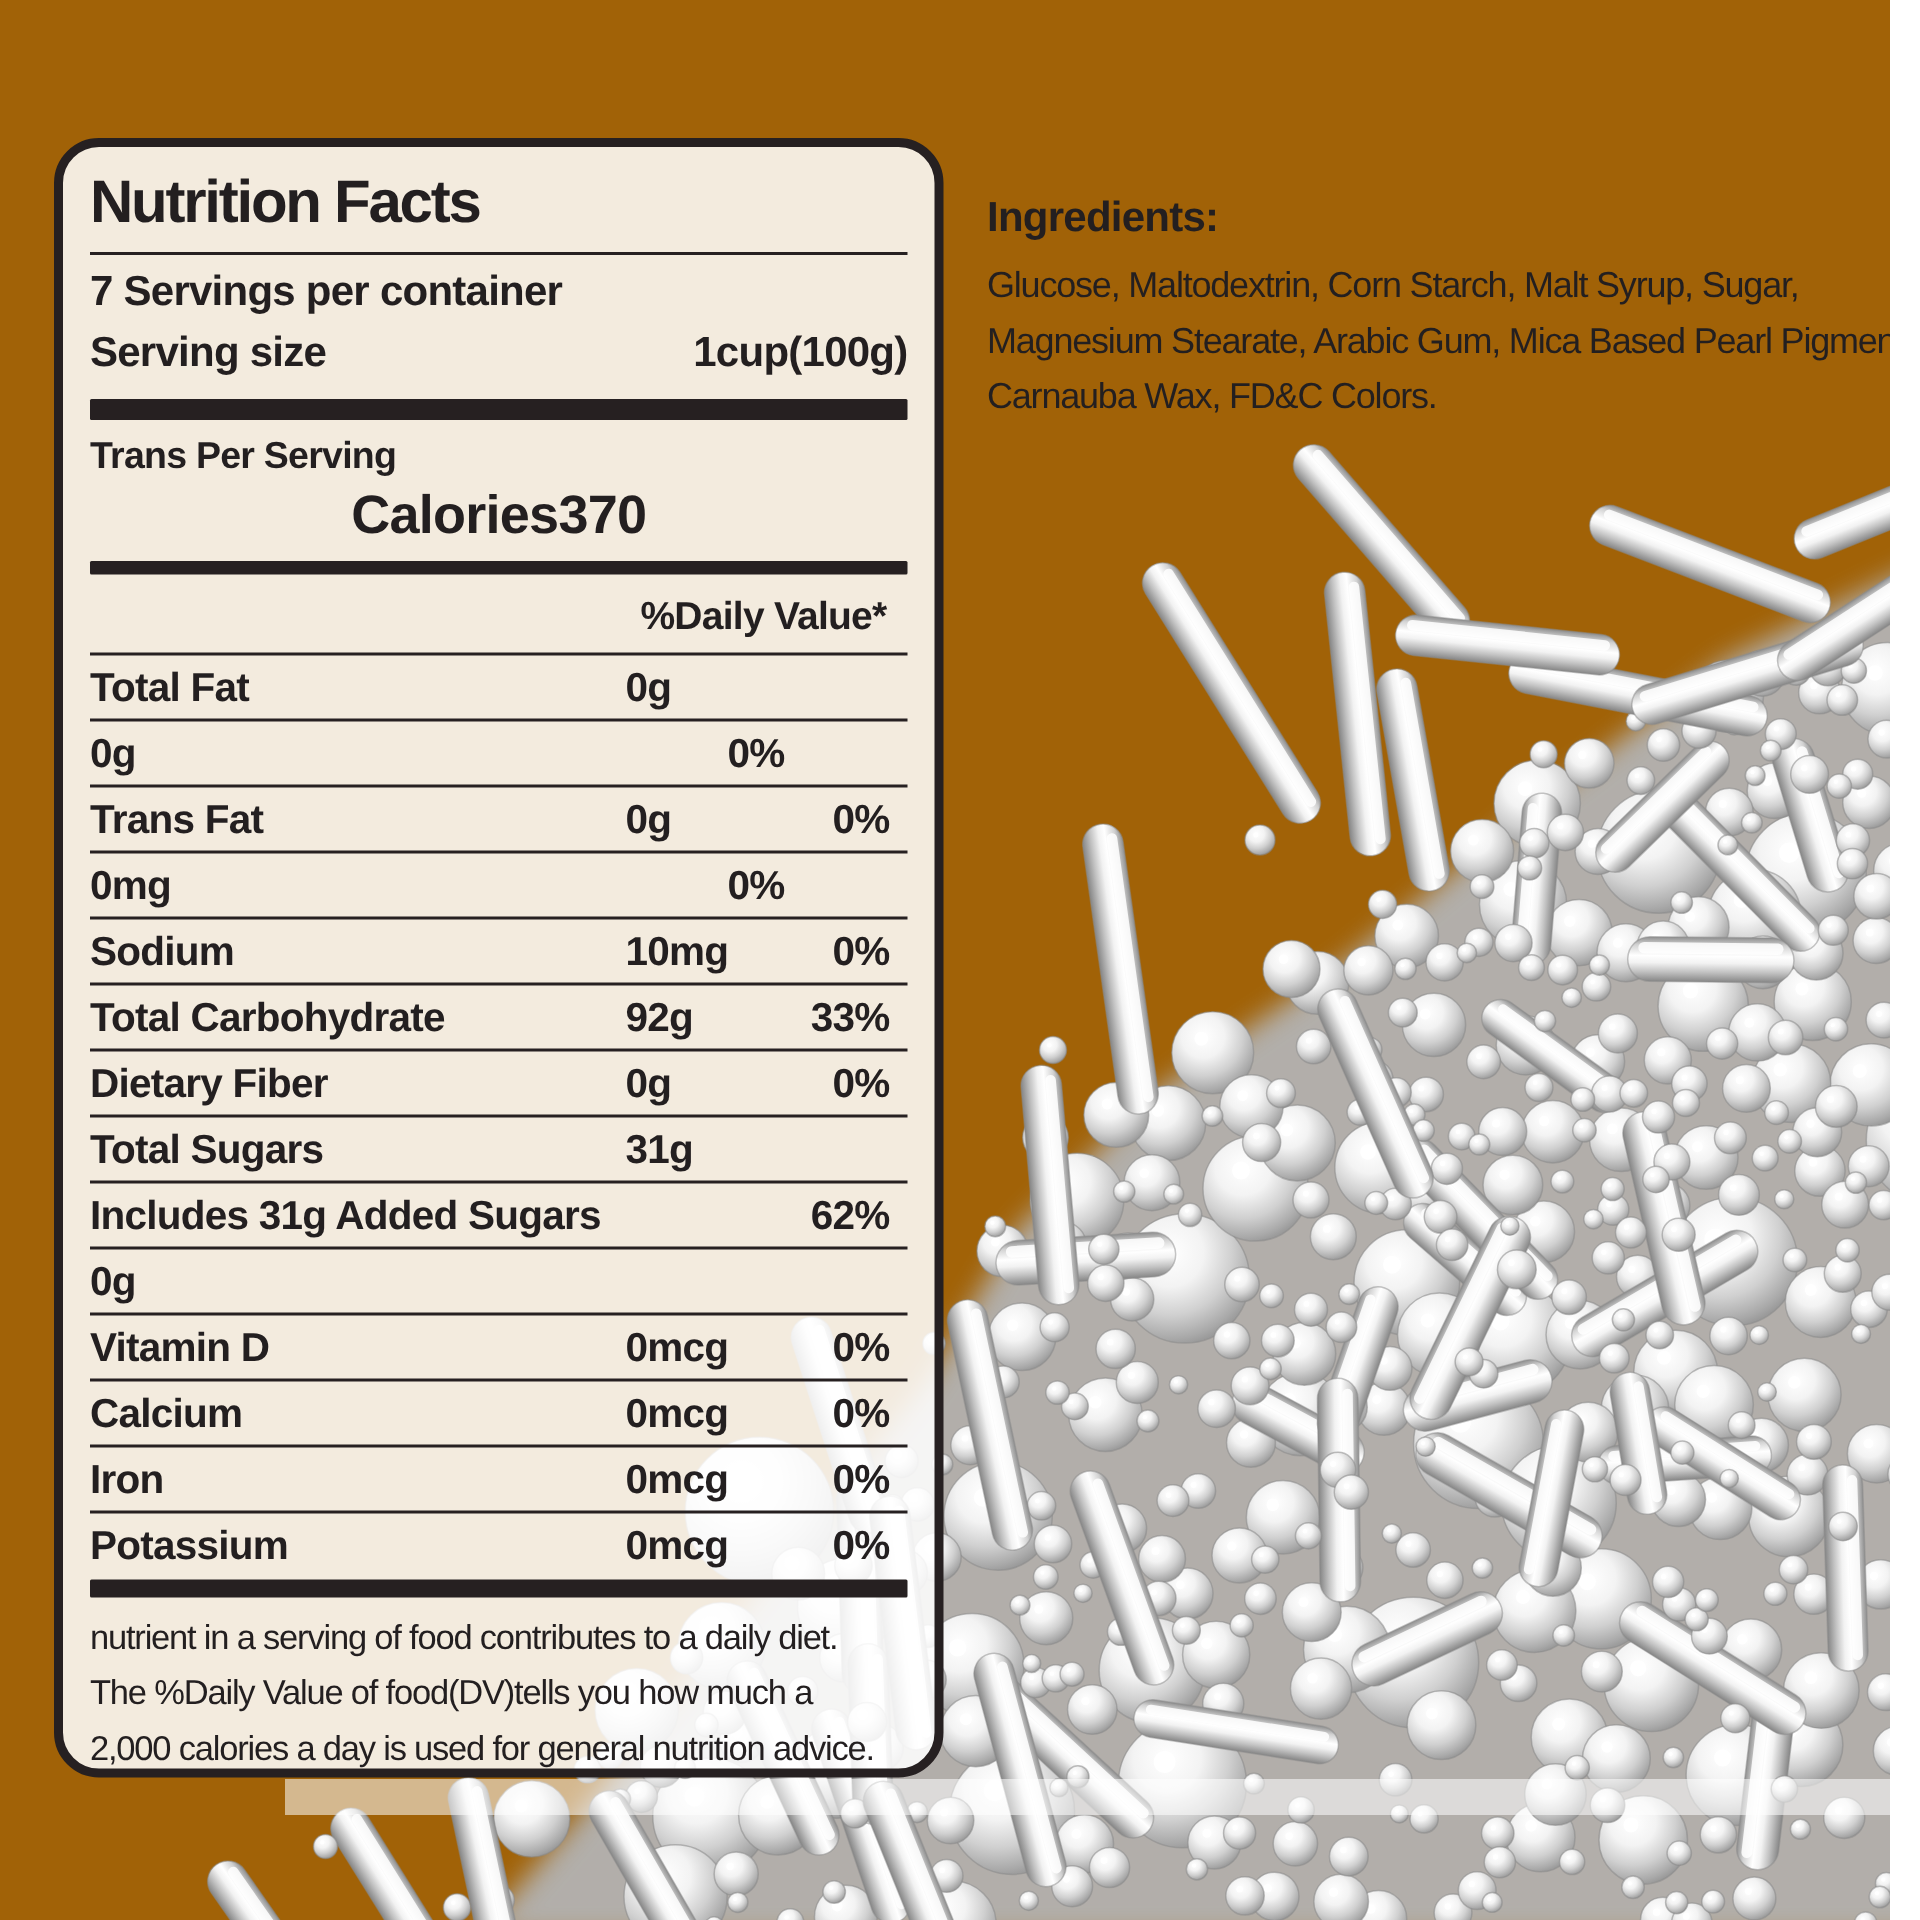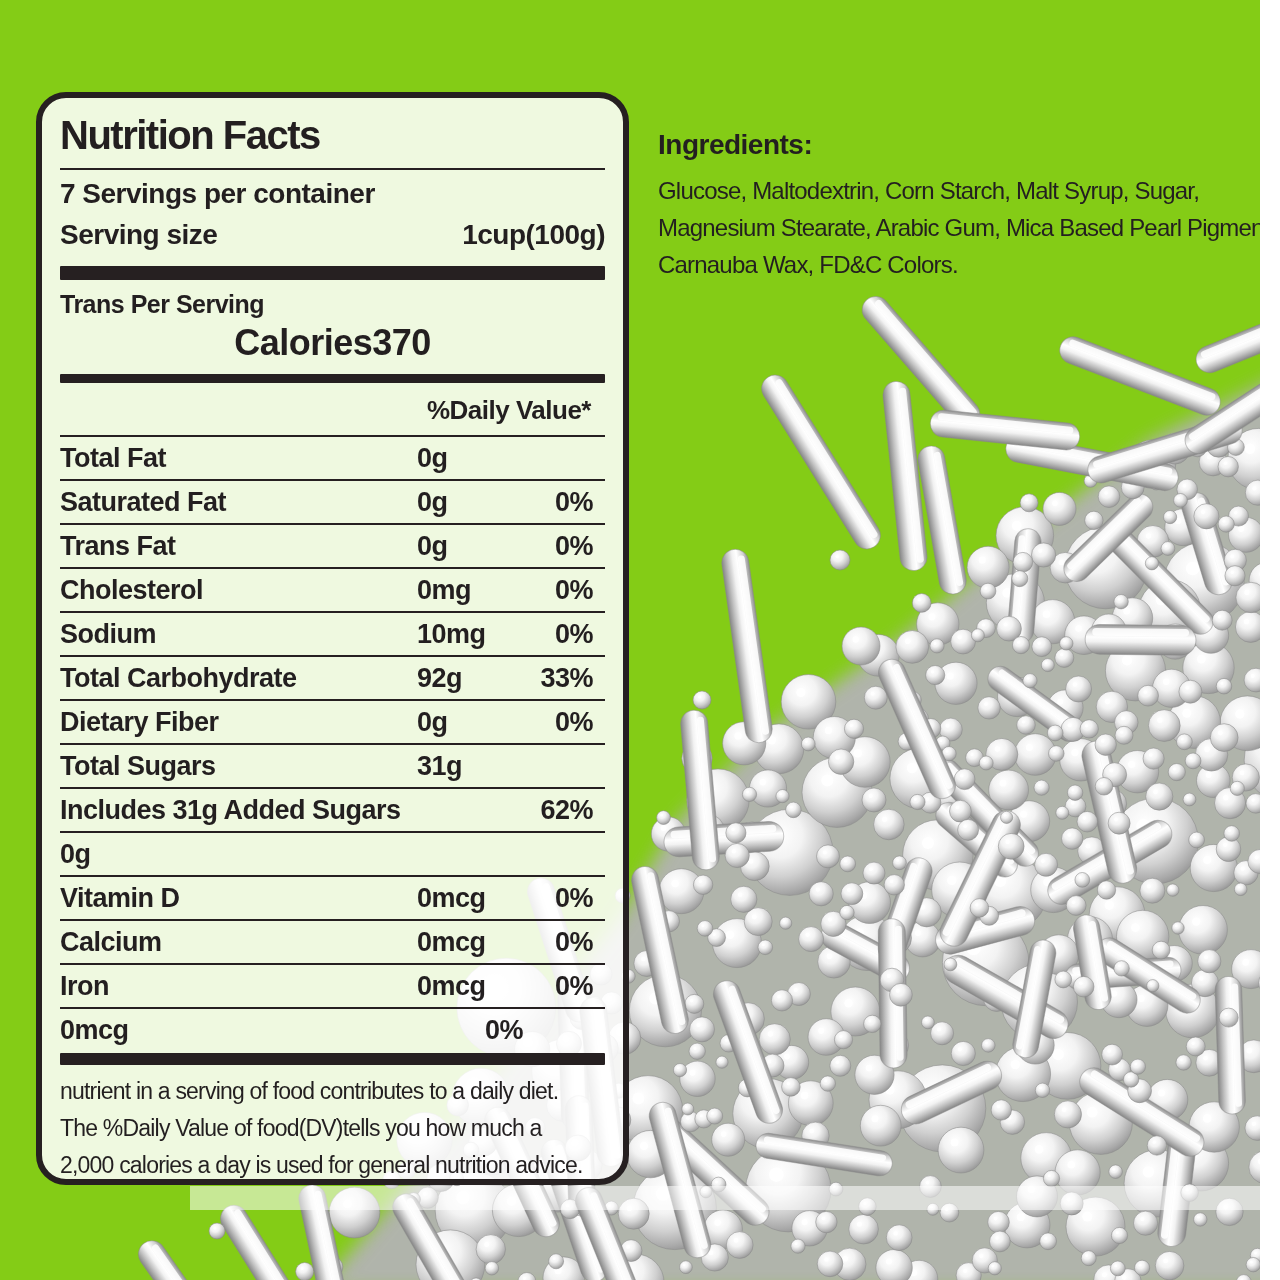--- a/index.html
+++ b/index.html
@@ -1,17 +1,17 @@
 <!DOCTYPE html>
 <html><head>
 <meta charset="utf-8">
 <style>
   html,body{margin:0;padding:0;background:#ffffff;}
   .canvas{
-    position:relative;width:1260px;height:1280px;overflow:hidden;background:#84cc16;
+    position:relative;width:1260px;height:1280px;overflow:hidden;background:#a16207;
     font-family:"Liberation Sans", sans-serif;color:#231f20;
   }
   
   #photo-svg{position:absolute;left:0;top:0;width:1280px;height:1280px;}
   
   .nf{
     position:absolute;left:36px;top:92px;width:593px;height:1093px;
     box-sizing:border-box;border:6px solid #262021;border-radius:30px;
     background:rgba(255,255,255,0.87);padding:2px 18px 0 18px;overflow:hidden;
     letter-spacing:-0.5px;
@@ -1174,31 +1174,29 @@
     </div>
     <div class="bar bar-md"></div>
     <div class="nf-dvh">%Daily Value*</div>
     <div>
         <div class="nf-row">
           <span class="nf-name">Total Fat</span>
           <span class="nf-amt">0g</span>
           <span class="nf-dv"></span>
         </div>
         <div class="nf-row">
-          <span class="nf-name">Saturated Fat</span>
           <span class="nf-amt">0g</span>
           <span class="nf-dv">0%</span>
         </div>
         <div class="nf-row">
           <span class="nf-name">Trans Fat</span>
           <span class="nf-amt">0g</span>
           <span class="nf-dv">0%</span>
         </div>
         <div class="nf-row">
-          <span class="nf-name">Cholesterol</span>
           <span class="nf-amt">0mg</span>
           <span class="nf-dv">0%</span>
         </div>
         <div class="nf-row">
           <span class="nf-name">Sodium</span>
           <span class="nf-amt">10mg</span>
           <span class="nf-dv">0%</span>
         </div>
         <div class="nf-row">
           <span class="nf-name">Total Carbohydrate</span>
@@ -1233,20 +1231,21 @@
           <span class="nf-name">Calcium</span>
           <span class="nf-amt">0mcg</span>
           <span class="nf-dv">0%</span>
         </div>
         <div class="nf-row">
           <span class="nf-name">Iron</span>
           <span class="nf-amt">0mcg</span>
           <span class="nf-dv">0%</span>
         </div>
         <div class="nf-row">
+          <span class="nf-name">Potassium</span>
           <span class="nf-amt">0mcg</span>
           <span class="nf-dv">0%</span>
         </div>
       </div>
     <div class="bar bar-sm"></div>
     <div class="nf-foot">
         <div class="nf-foot-line">nutrient in a serving of food contributes to a daily diet.</div>
         <div class="nf-foot-line">The %Daily Value of food(DV)tells you how much a</div>
         <div class="nf-foot-line">2,000 calories a day is used for general nutrition advice.</div>
       </div>

